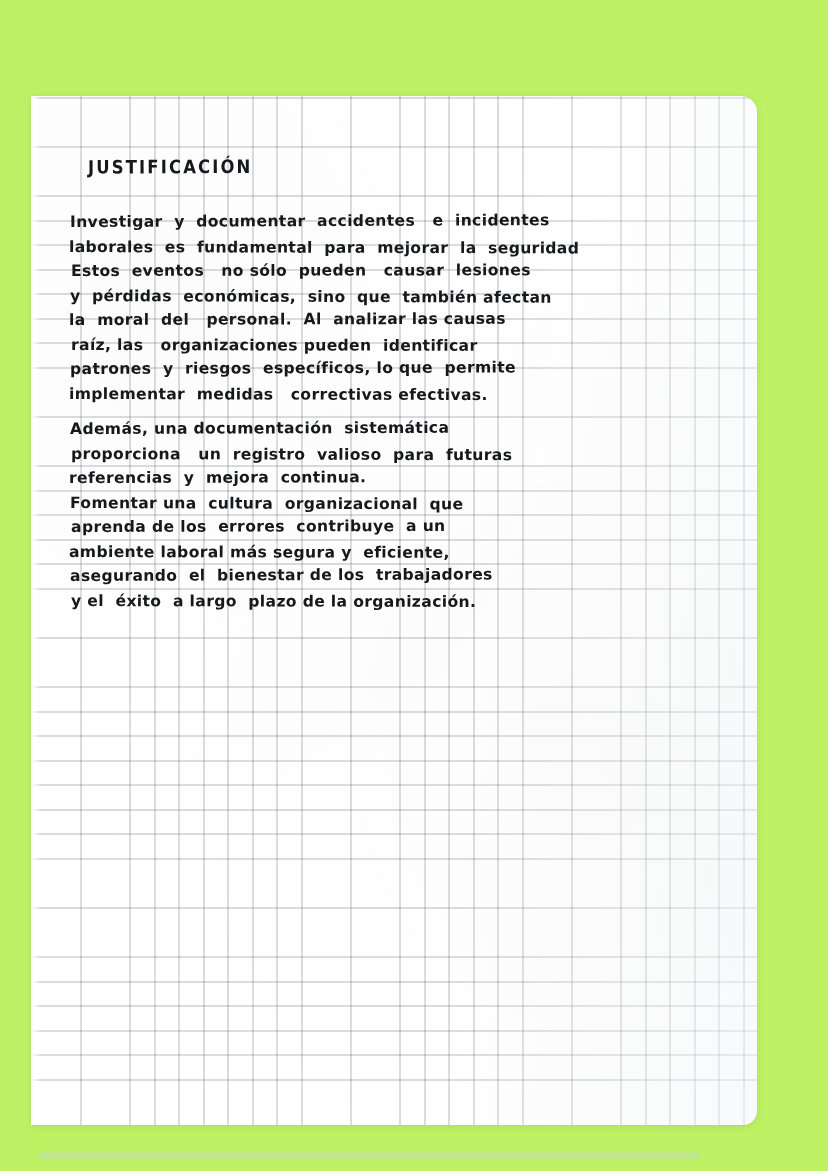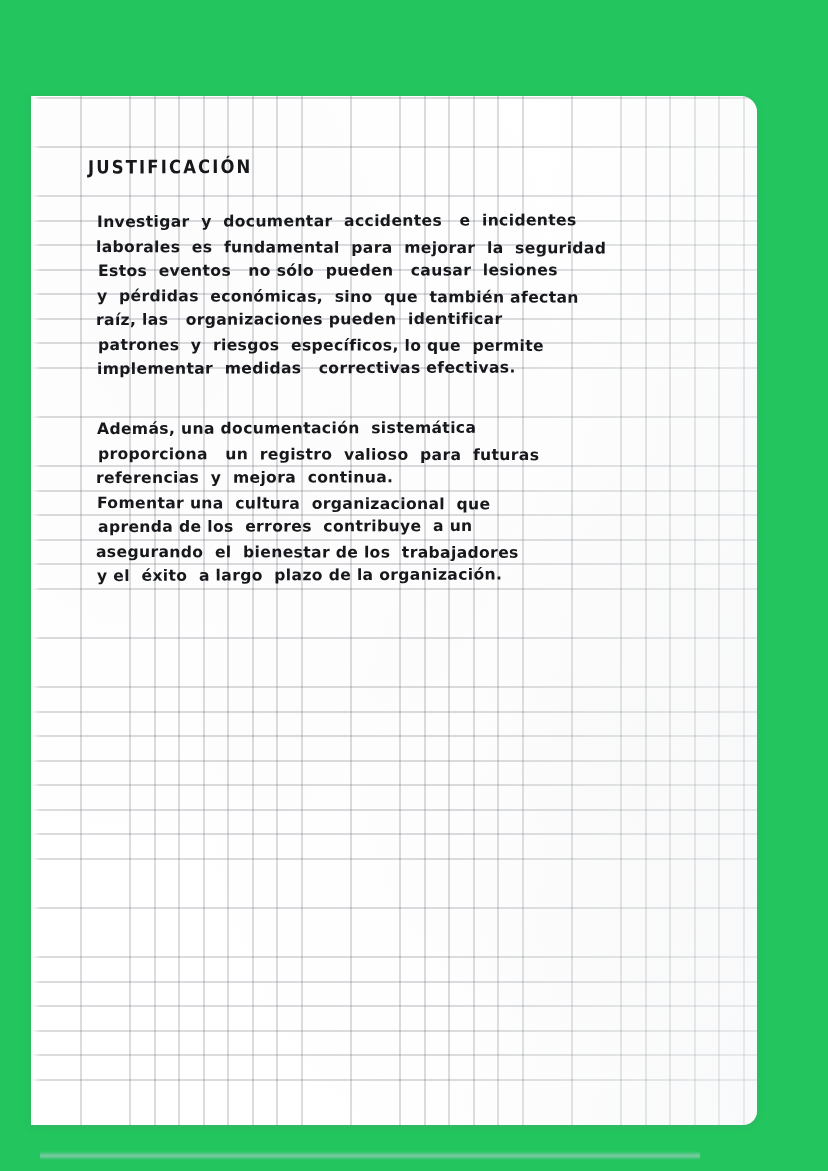--- a/index.html
+++ b/index.html
@@ -12,21 +12,21 @@
     height: 1171px;
     overflow: hidden;
     font-family: "DejaVu Sans", sans-serif;
   }
 
   #scan {
     position: absolute;
     left: 0; top: 0;
     width: 828px;
     height: 1171px;
-    background: #22c55e;
+    background: #bef264;
   }
 
   
   #sheet {
     position: absolute;
     left: 31px;
     top: 96px;
     width: 726px;
     height: 1029px;
     background-color: #ffffff;
@@ -104,21 +104,20 @@
     font-size: 16.5px;
     font-weight: 700;
     letter-spacing: 2.1px;
     transform: scaleY(1.12) rotate(-0.25deg);
   }
 
   .para {
     position: absolute;
     left: 39px;
     width: 660px;
-    margin-left: 27px;
   }
   .line {
     position: relative;
     height: 24.55px;
     line-height: 24.55px;
     font-size: 15.6px;
     font-weight: 600;
     color: #17181c;
     white-space: pre;
     letter-spacing: 0.35px;
@@ -174,31 +173,33 @@
 
     <div id="handwriting">
 
       <div class="hw" id="note-title">JUSTIFICACIÓN</div>
 
       <div class="para" id="para-1">
         <div class="line">Investigar  y  documentar  accidentes   e  incidentes</div>
         <div class="line">laborales  es  fundamental  para  mejorar  la  seguridad</div>
         <div class="line">Estos  eventos   no sólo  pueden   causar  lesiones</div>
         <div class="line">y  pérdidas  económicas,  sino  que  también afectan</div>
+        <div class="line">la  moral  del   personal.  Al  analizar las causas</div>
         <div class="line">raíz, las   organizaciones pueden  identificar</div>
         <div class="line">patrones  y  riesgos  específicos, lo que  permite</div>
         <div class="line">implementar  medidas   correctivas efectivas.</div>
       </div>
 
       <div class="para" id="para-2">
         <div class="line">Además, una documentación  sistemática</div>
         <div class="line">proporciona   un  registro  valioso  para  futuras</div>
         <div class="line">referencias  y  mejora  continua.</div>
         <div class="line">Fomentar una  cultura  organizacional  que</div>
         <div class="line">aprenda de los  errores  contribuye  a un</div>
+        <div class="line">ambiente laboral más segura y  eficiente,</div>
         <div class="line">asegurando  el  bienestar de los  trabajadores</div>
         <div class="line">y el  éxito  a largo  plazo de la organización.</div>
       </div>
 
     </div>
   </div>
 
   <div id="scan-bottom-strip"></div>
 
 </div>

